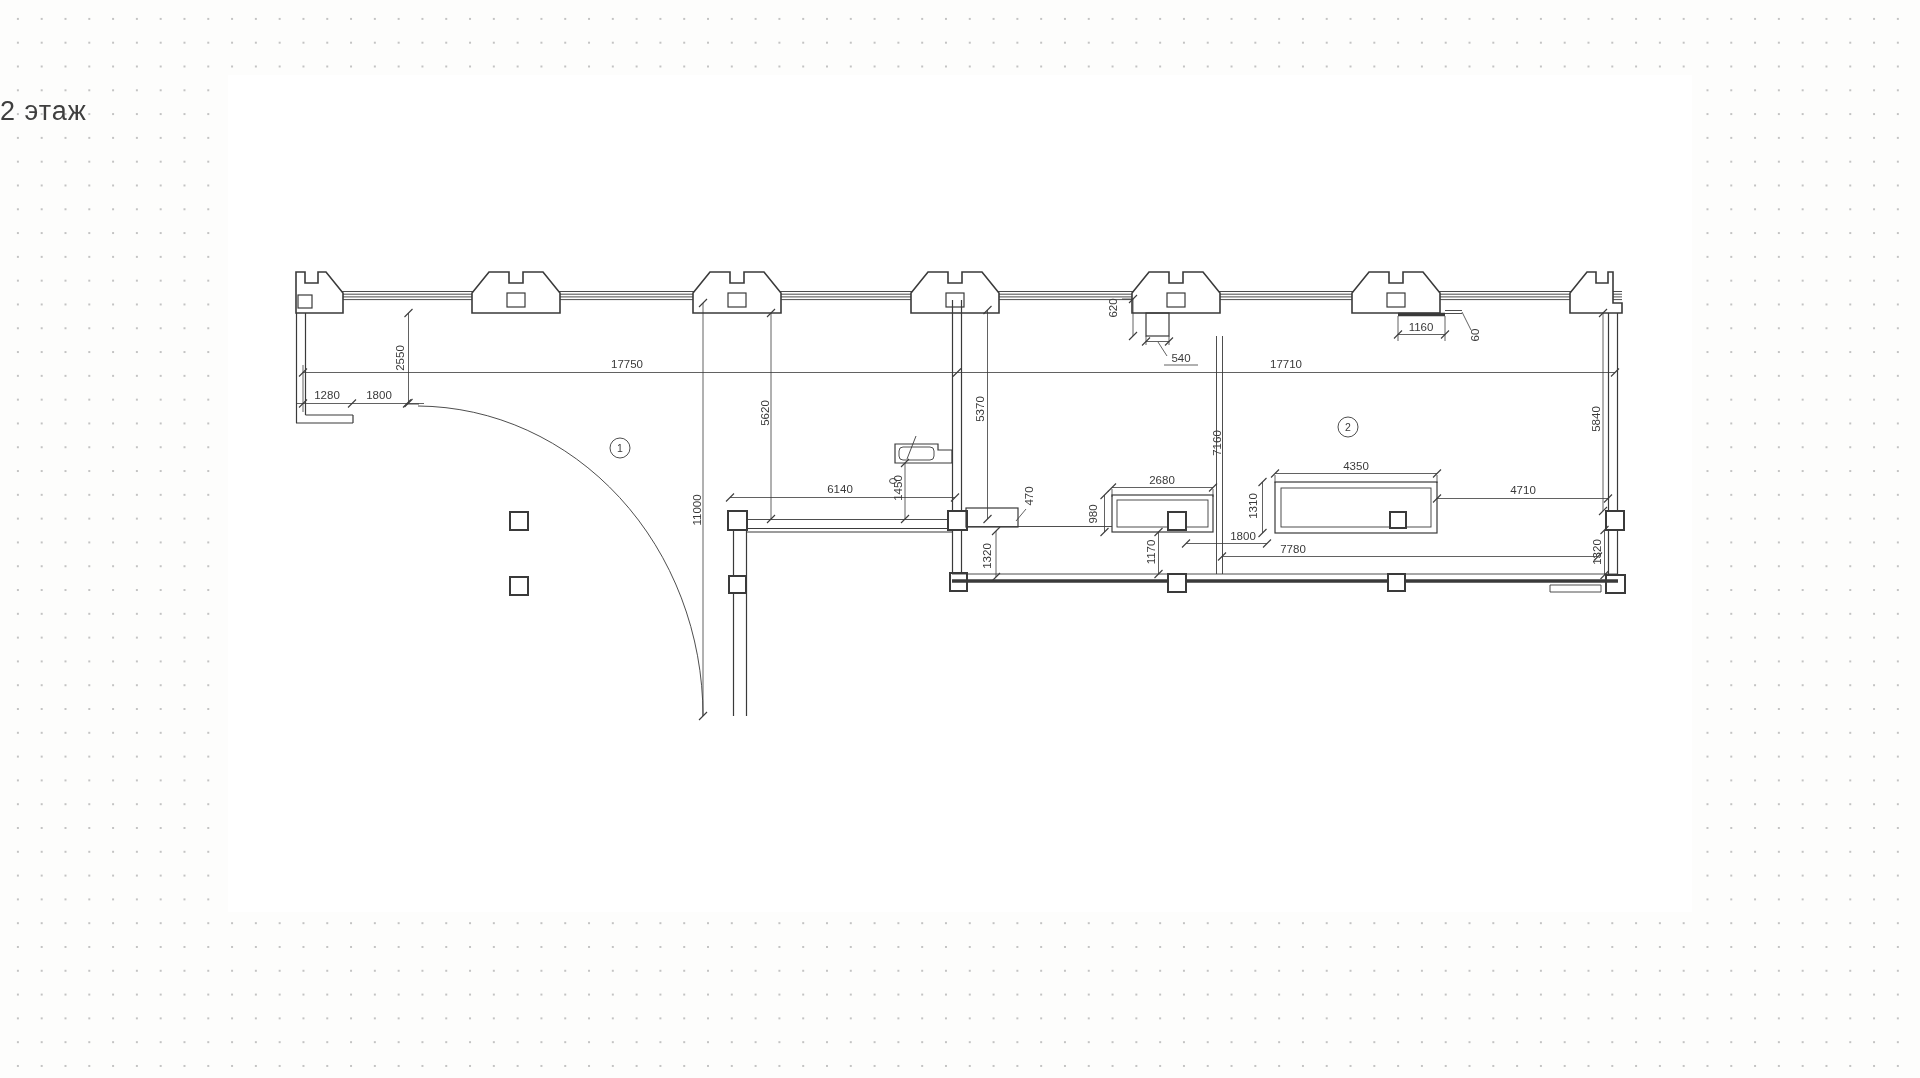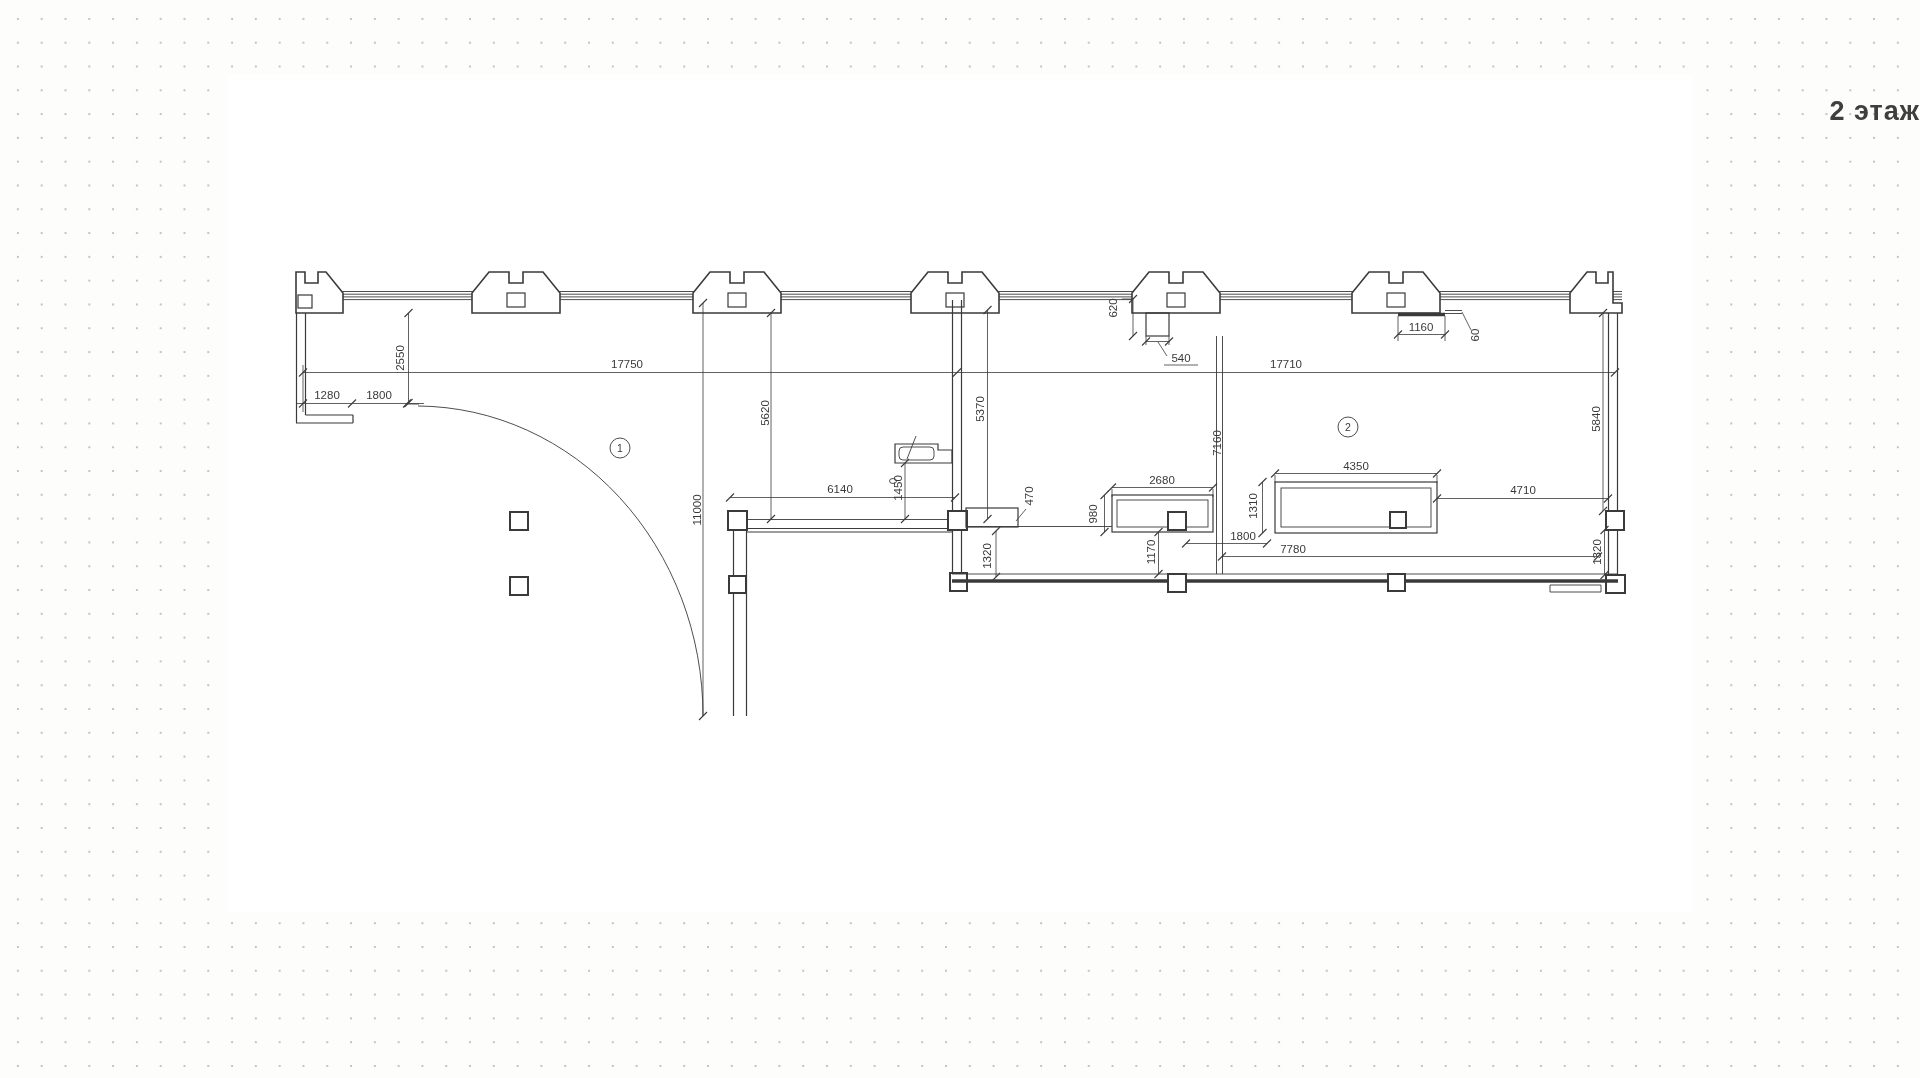--- a/index.html
+++ b/index.html
@@ -9,22 +9,22 @@
     background-image:radial-gradient(circle,#c3c3c3 1.45px,rgba(255,255,255,0) 1.55px);
     background-size:23.8px 23.8px;
     background-position:6px 7px;
     font-family:"Liberation Sans",sans-serif;
   }
   .canvas{
     position:absolute;left:228px;top:75px;width:1464px;height:837px;
     background:#ffffff;
   }
   .title{
-    position:absolute;left:0;top:96px;width:1920px;text-align:right;
-    font-size:27px;font-weight:700;letter-spacing:1px;color:#3f3f3f;
+    position:absolute;left:0;top:96px;width:1920px;text-align:left;
+    font-size:27px;font-weight:400;letter-spacing:1px;color:#3f3f3f;
   }
   svg{position:absolute;left:0;top:0;}
   .w1{stroke:#3a3a3a;stroke-width:1.2;fill:none}
   .w0{stroke:#3a3a3a;stroke-width:0.9;fill:none}
   .w3{stroke:#3a3a3a;stroke-width:3.4;fill:none}
   .wf{fill:#ffffff;stroke:#3a3a3a;stroke-width:1.6}
   .cf{fill:#ffffff;stroke:#3a3a3a;stroke-width:2}
   .d{stroke:#3a3a3a;stroke-width:0.8;fill:none}
   .k{stroke:#3a3a3a;stroke-width:1.1}
   .t{font-family:"Liberation Sans",sans-serif;font-size:11.5px;fill:#3a3a3a;text-anchor:middle}

